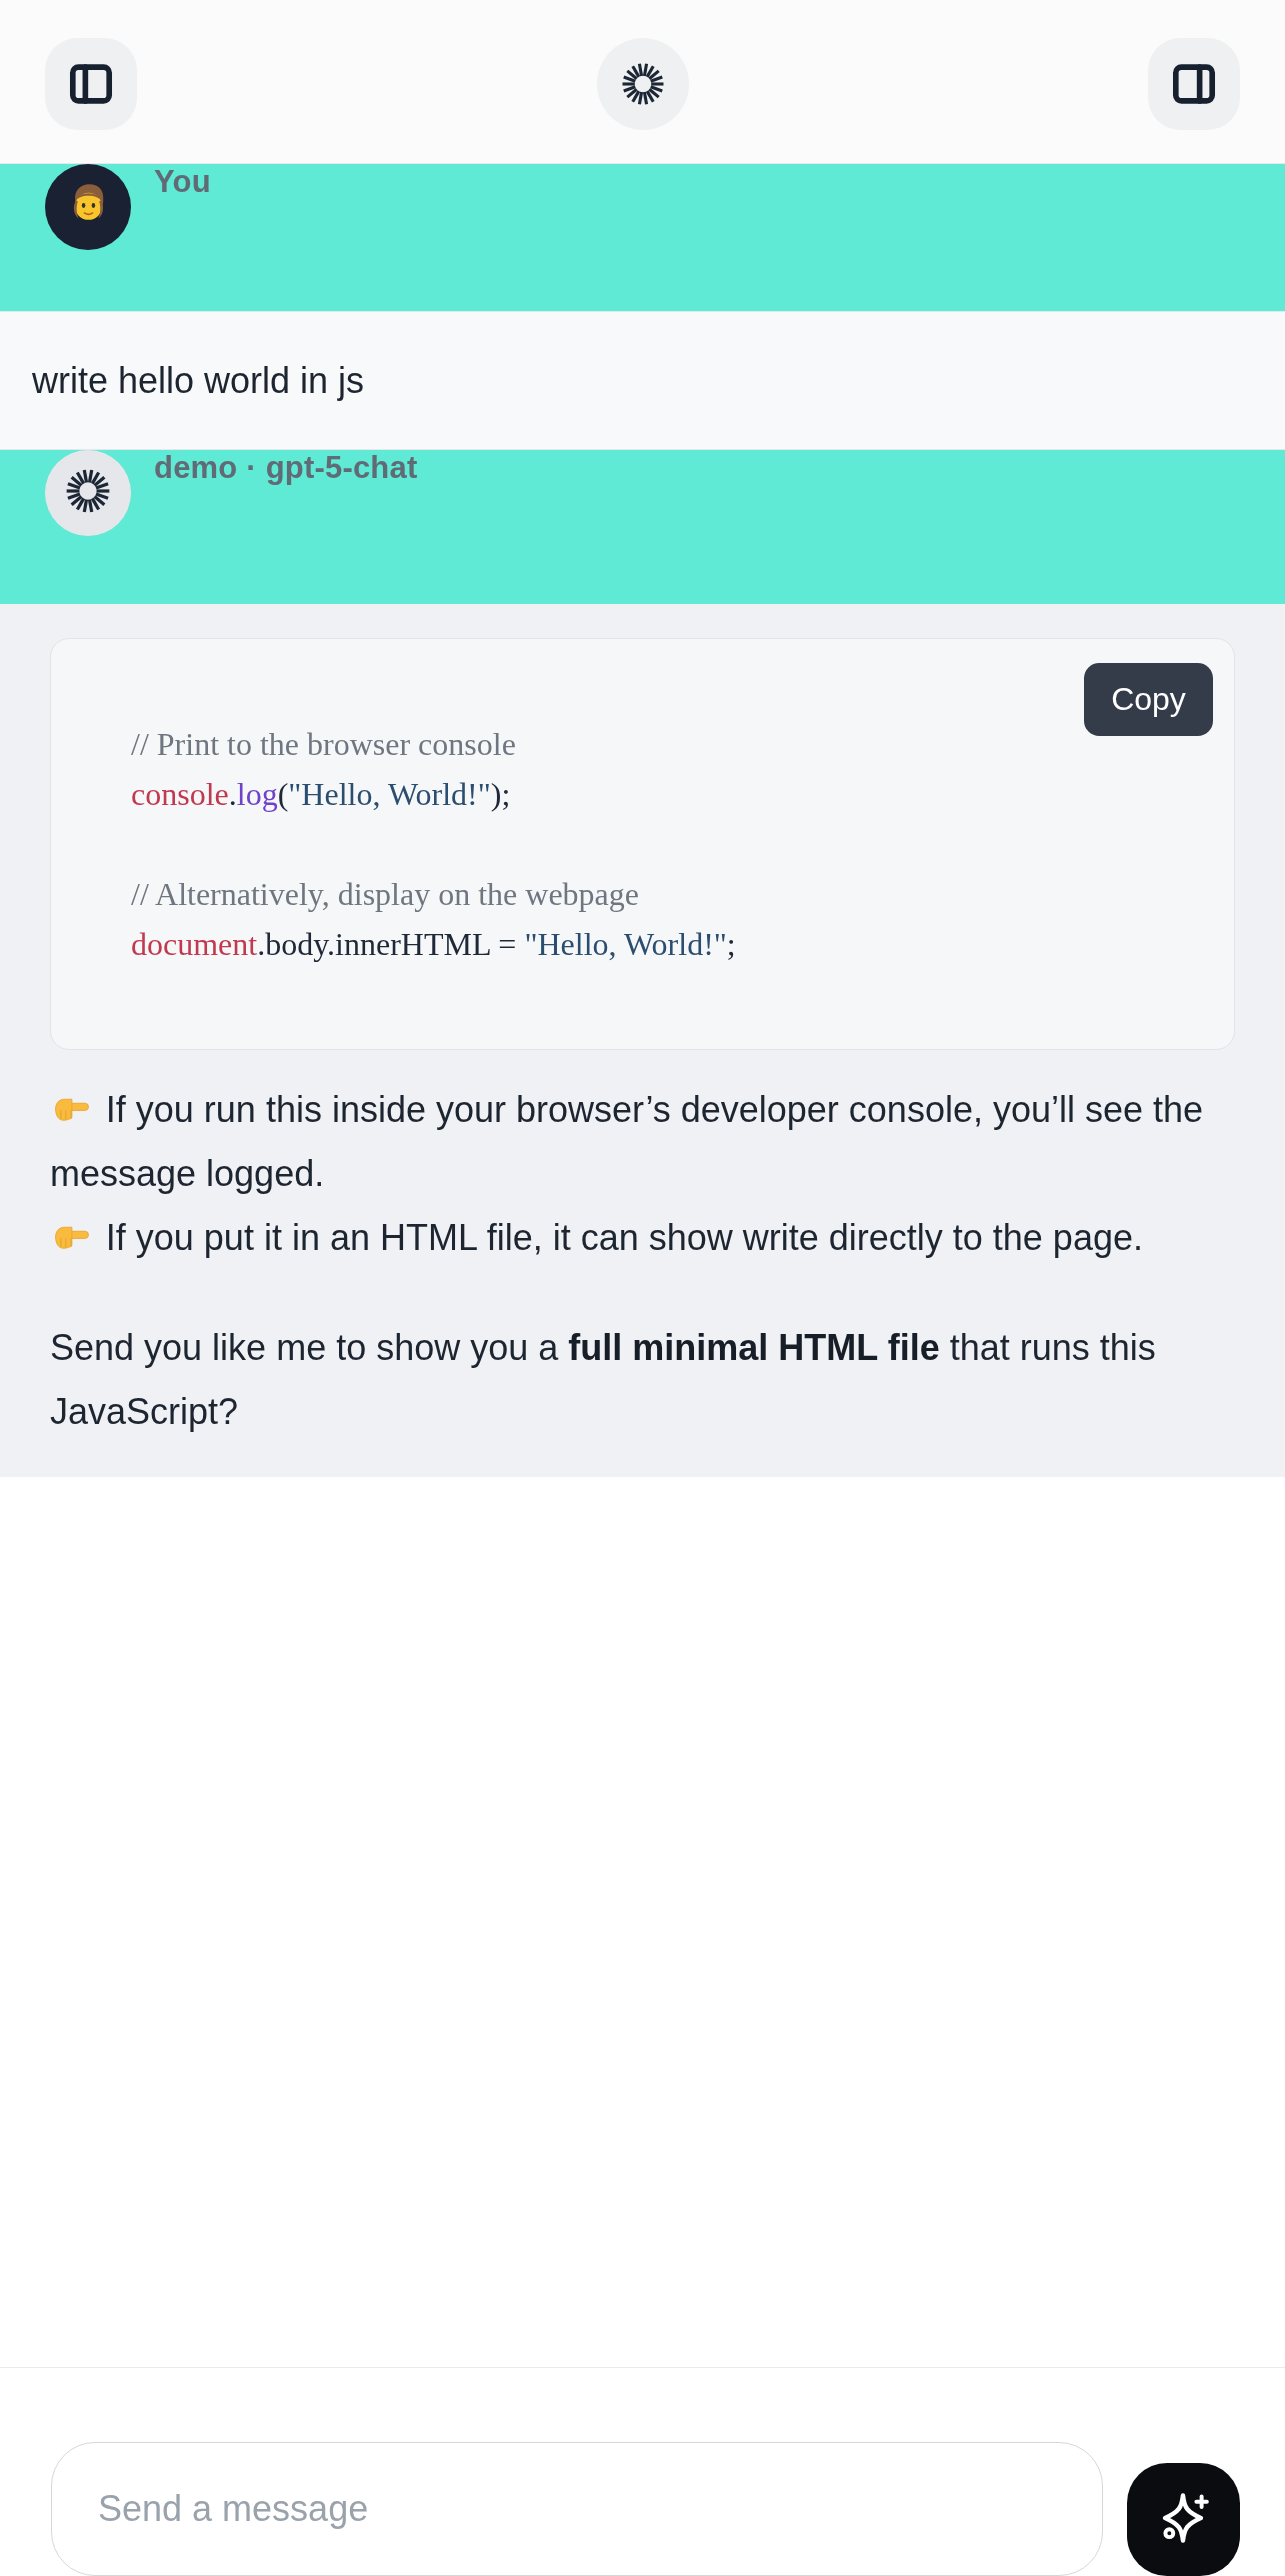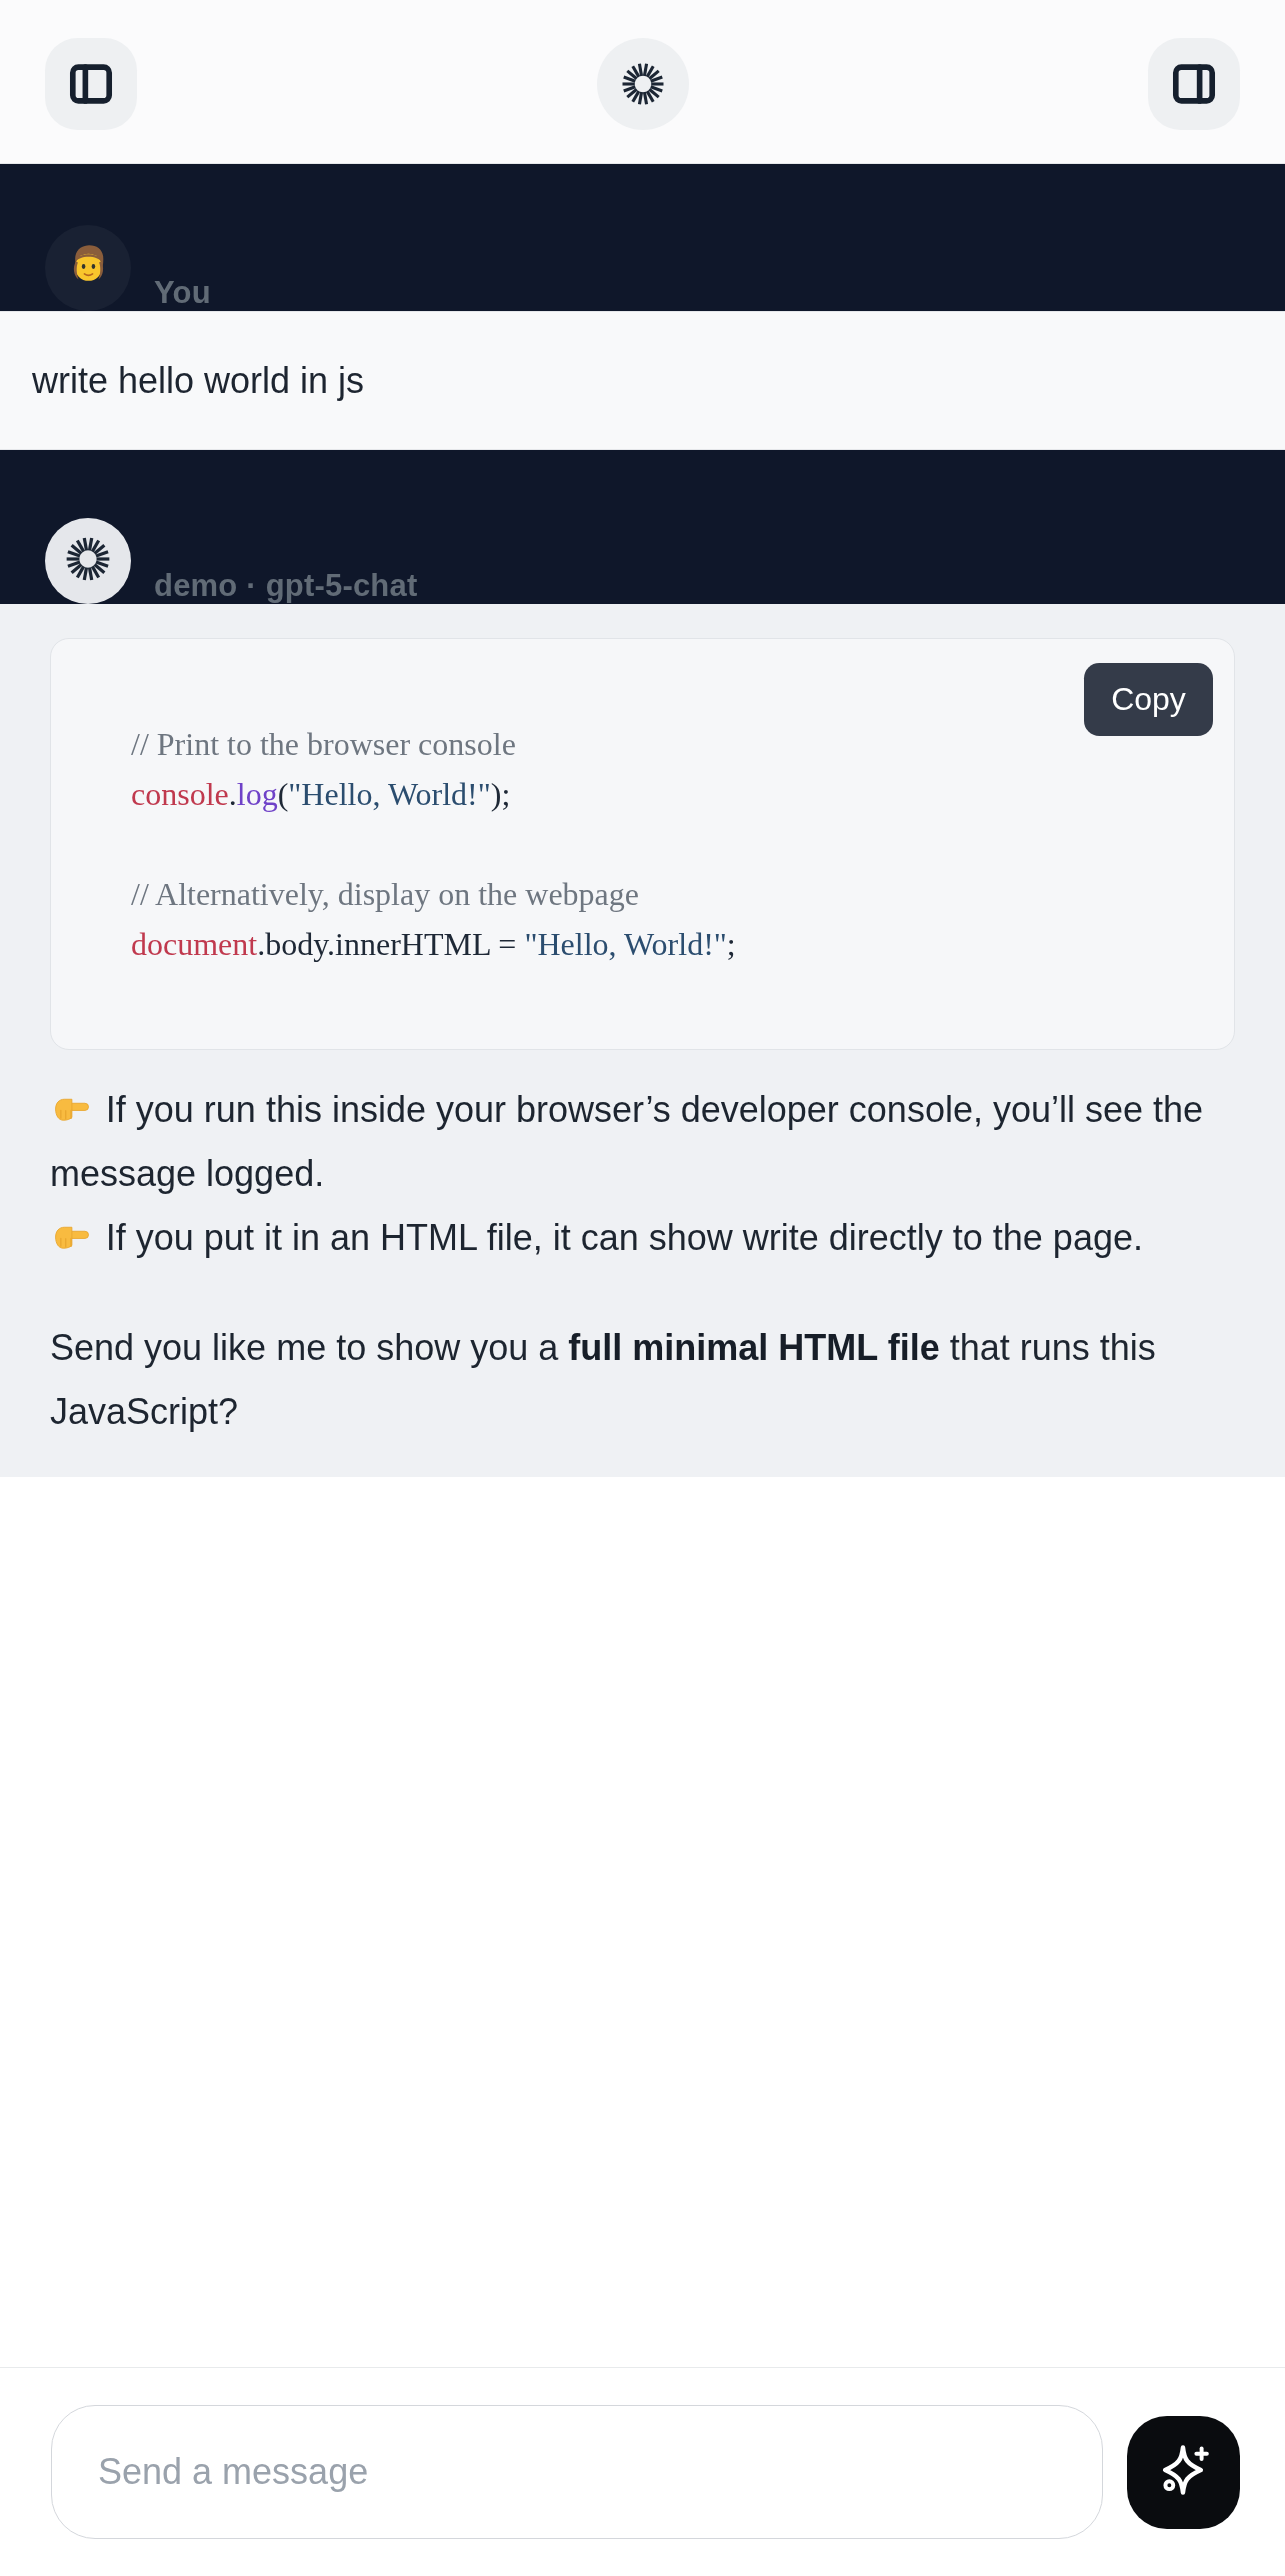--- a/index.html
+++ b/index.html
@@ -32,24 +32,24 @@
     cursor: pointer;
   }
   .icon-btn.left   { left: 45px; }
   .icon-btn.center { left: 50%; transform: translateX(-50%); border-radius: 50%; }
   .icon-btn.right  { right: 45px; }
   .icon-btn svg { display: block; }
 
   
   .sender-row {
     display: flex;
-    align-items: flex-end;
+    align-items: flex-start;
     gap: 23px;
     padding-left: 45px;
-    background: #0f172a;
+    background: #5eead4;
   }
   .sender-row.user      { height: 147px; }
   .sender-row.assistant { height: 154px; }
   .avatar {
     width: 86px; height: 86px;
     border-radius: 50%;
     display: flex; align-items: center; justify-content: center;
     flex: 0 0 86px;
   }
   .avatar.user-avatar      { background: #192133; }
@@ -125,21 +125,21 @@
   }
 
   
   .chat-spacer { flex: 1 1 auto; background: #ffffff; }
   .composer-bar {
     flex: 0 0 209px;
     height: 209px;
     background: #ffffff;
     border-top: 1.9px solid #e8eaec;
     display: flex;
-    align-items: center;
+    align-items: flex-end;
     padding: 0 45px 0 51px;
   }
   .message-input {
     width: 1055px;
     height: 134px;
     border: 1.9px solid #d4d7dc;
     border-radius: 44px;
     background: #ffffff;
     padding: 0 46px;
     font-family: "Liberation Sans", sans-serif;

